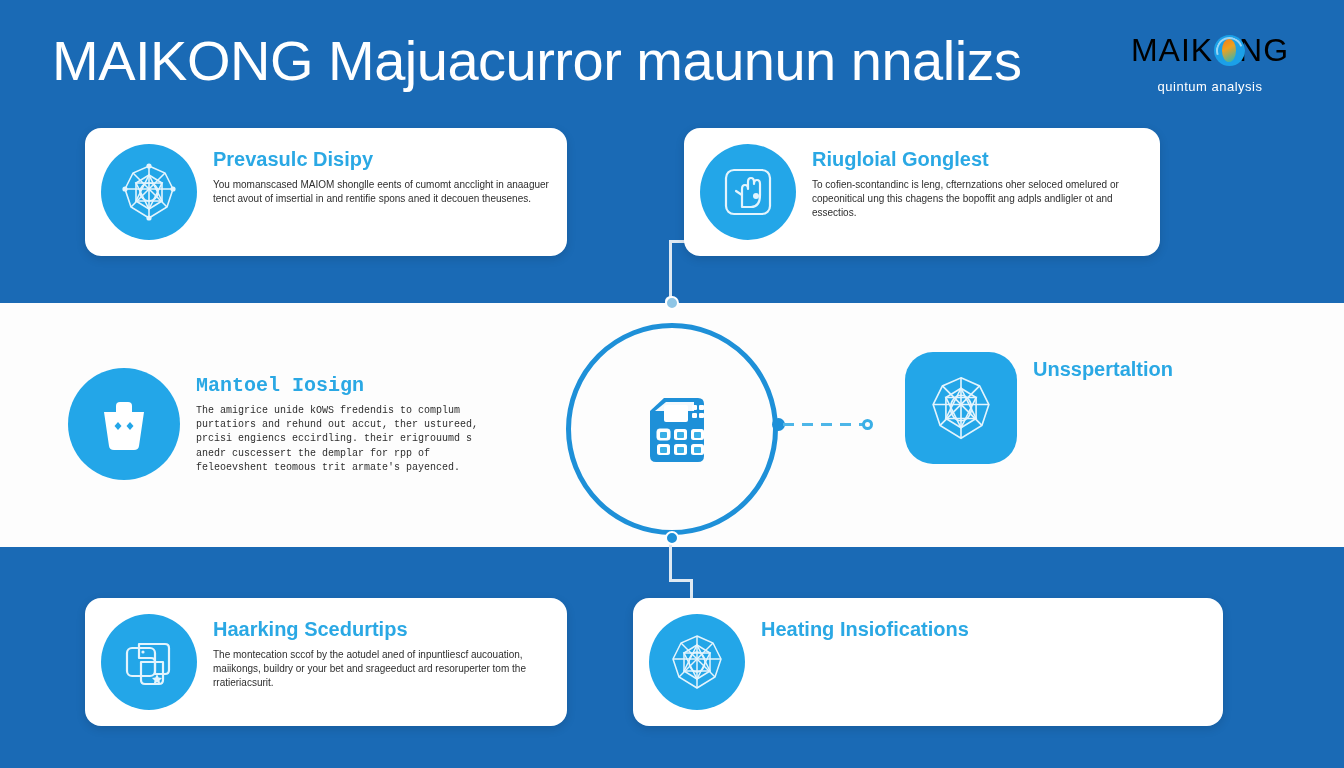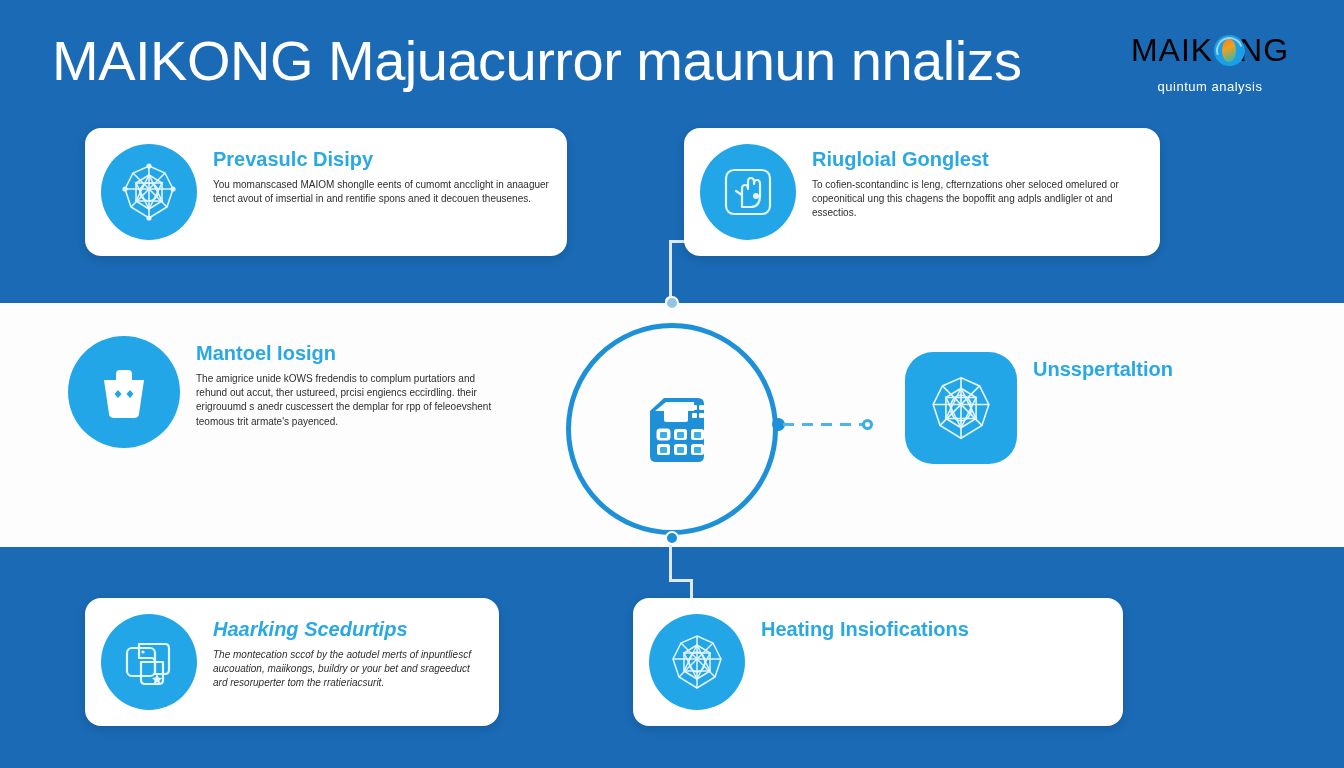--- a/index.html
+++ b/index.html
@@ -158,24 +158,24 @@
   }
   .card-text {
     font-size: 10px;
     line-height: 1.42;
     color: #2e2e2e;
   }
 
   
   #card-tl { left: 85px;  top: 128px; width: 482px; }
   #card-tr { left: 684px; top: 128px; width: 476px; }
-  #card-ml { left: 68px;  top: 336px; width: 430px; }
+  #card-ml { left: 68px;  top: 368px; width: 430px; font-family: Liberation Mono, monospace; }
   #card-mr { left: 868px; top: 352px; width: 430px; padding-left: 37px; }
-  #card-bl { left: 85px;  top: 598px; width: 414px; font-style: italic; }
-  #card-br { left: 633px; top: 598px; width: 490px; justify-content: flex-end; }
+  #card-bl { left: 85px;  top: 598px; width: 482px; }
+  #card-br { left: 633px; top: 598px; width: 590px; justify-content: flex-end; }
 
   
   .hub {
     position: absolute;
     left: 566px;
     top: 323px;
     width: 212px;
     height: 212px;
     border-radius: 50%;
     border: 5px solid #1e90d8;
@@ -391,21 +391,21 @@
       <svg width="60" height="60" viewBox="0 0 60 60" fill="none" stroke="#e3f4fd" stroke-width="2.2" stroke-linejoin="round">
         <rect x="8" y="16" width="28" height="28" rx="5"></rect>
         <path d="M20 12 L46 12 Q50 12 50 16 L50 38 Q50 42 46 42 L36 42 L36 30 Q36 26 32 26 L20 26 Z"></path>
         <path d="M22 30 L44 30 L44 48 Q44 52 40 52 L26 52 Q22 52 22 48 Z"></path>
         <polygon points="38,42 39.6,45.5 43,46 40.5,48.5 41.2,52 38,50.3 34.8,52 35.5,48.5 33,46 36.4,45.5" fill="#e3f4fd" stroke="none"></polygon>
         <circle cx="24" cy="20" r="1.6" fill="#e3f4fd" stroke="none"></circle>
       </svg>
     </div>
     <div class="card-body">
       <div class="card-title">Haarking Scedurtips</div>
-      <div class="card-text">The montecation sccof by the aotudel merts of inpuntliescf aucouation, maiikongs, buildry or your bet and srageeduct ard resoruperter tom the rratieriacsurit.</div>
+      <div class="card-text">The montecation sccof by the aotudel aned of inpuntliescf aucouation, maiikongs, buildry or your bet and srageeduct ard resoruperter tom the rratieriacsurit.</div>
     </div>
   </div>
 
   <div class="card" id="card-br">
     <div class="card-icon">
       <svg width="62" height="62" viewBox="0 0 62 62" fill="none" stroke="#e3f4fd" stroke-width="1.5">
         <polygon points="31,5 47,12 55,28 49,46 31,57 13,46 7,28 15,12"></polygon>
         <polygon points="31,14 44,22 44,40 31,48 18,40 18,22"></polygon>
         <polygon points="31,14 18,40 44,40"></polygon>
         <polygon points="31,48 44,22 18,22"></polygon>

